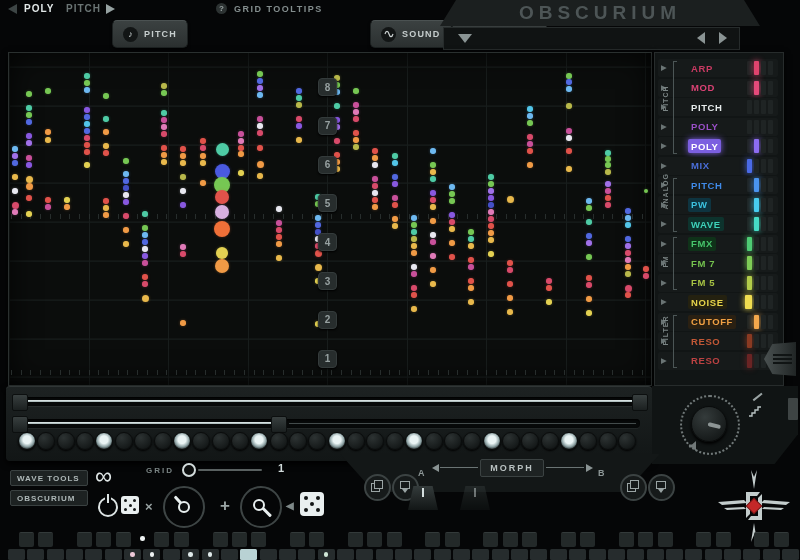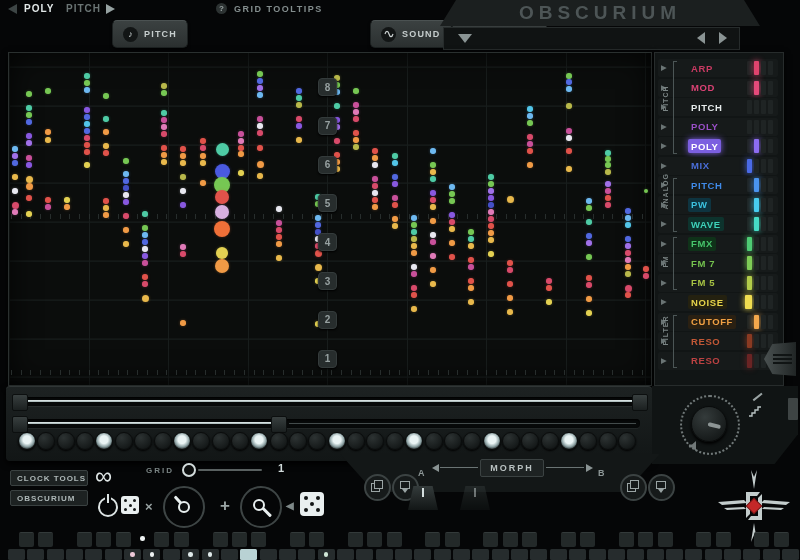--- a/index.html
+++ b/index.html
@@ -750,21 +750,21 @@
     </div>
 
   <div class="mcap" style="left:408px;top:486px;">
       <i></i>
     </div>
   <div class="mcap" style="left:460px;top:486px;opacity:.5;">
       <i></i>
     </div>
 
   <div class="toolbtn" style="top:470px;">
-      <span>CLOCK TOOLS</span>
+      <span>WAVE TOOLS</span>
     </div>
   <div class="toolbtn" style="top:490px;">
       <span>OBSCURIUM</span>
     </div>
 
   <span class="abs inf" style="left:95px;top:464px;">∞</span>
   <div class="power" style="left:98px;top:497px;">
       <i></i>
     </div>
   <div class="dice" style="left:121px;top:496px;width:18px;height:18px;">

